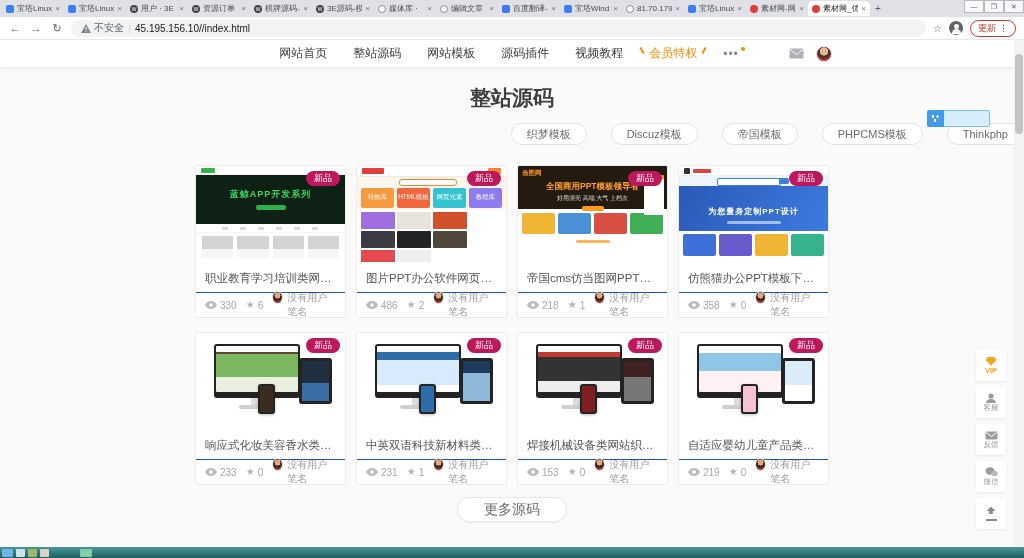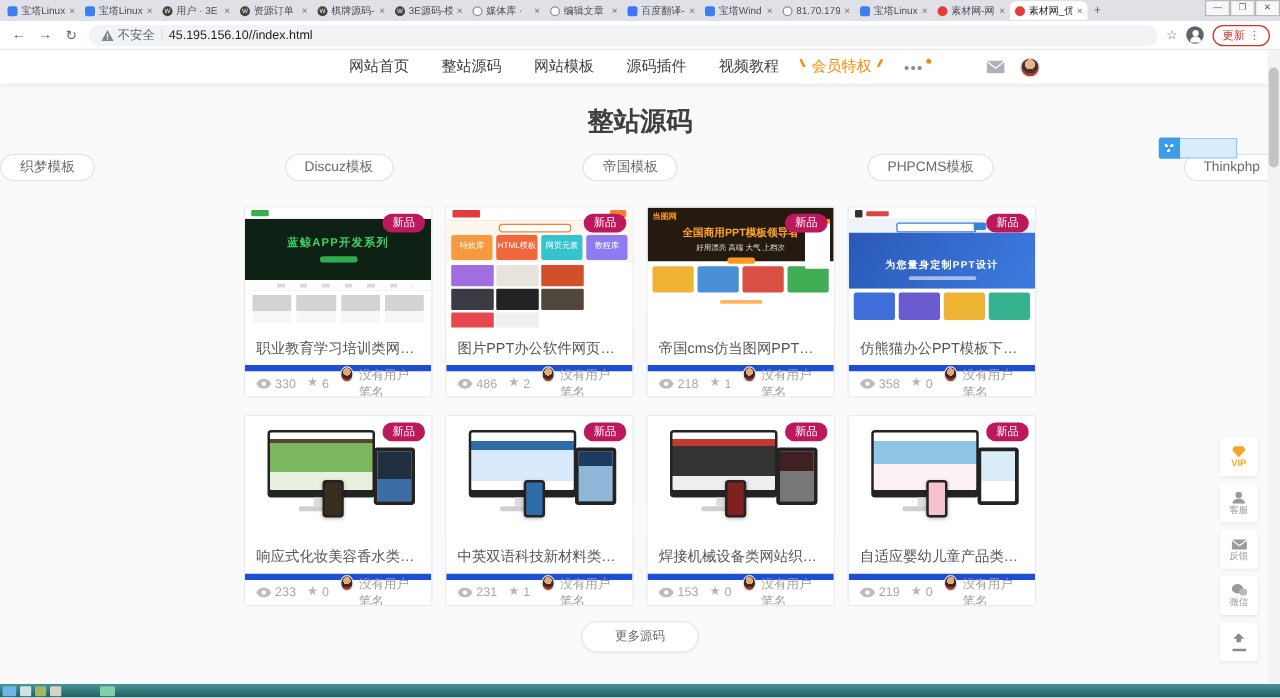--- a/index.html
+++ b/index.html
@@ -51,29 +51,29 @@
   .page-sub{margin-top:5px;text-align:center;font-size:11px;line-height:14px;color:#a0a0a0}
 
   .ext-widget{position:absolute;right:34px;top:70px;height:17px;display:flex;z-index:3}
   .ext-ico{width:17px;height:17px;background:#3e9cea;border-radius:2px 0 0 2px;position:relative}
   .ext-ico::before{content:"";position:absolute;left:3px;top:4px;width:10px;height:9px;
     background:radial-gradient(circle 2.2px at 3px 2.5px,#fff 60%,transparent 61%),
                radial-gradient(circle 2.2px at 7.5px 2.5px,#fff 60%,transparent 61%),
                radial-gradient(circle 2.2px at 5px 6.5px,#fff 60%,transparent 61%)}
   .ext-field{width:46px;height:17px;background:#d8edfc;border:1px solid #7fc0f2;border-left:none;border-radius:0 2px 2px 0}
 
-  .filters{margin-top:12px;display:flex;justify-content:space-between;gap:24px}
+  .filters{margin-top:12px;display:flex;justify-content:flex-end;gap:24px}
   .pill{height:22px;line-height:20px;padding:0 15px;border:1px solid #e4e4e4;border-radius:11px;background:#fff;font-size:11px;color:#6b6b6b}
 
   .grid{width:634px;margin:20px auto 0;display:grid;grid-template-columns:repeat(4,151px);gap:14px 10px}
   .card{background:#fff;border:1px solid #ececec;border-radius:2px;overflow:hidden}
   .thumb{position:relative;height:96px;overflow:hidden;background:#fff}
   .badge{position:absolute;top:5px;right:5px;background:#be185d;color:#fff;font-size:9px;line-height:1;padding:3px 8px;border-radius:9px;z-index:5}
   .ctitle{padding:9px 9px 6px;font-size:11.5px;color:#555;white-space:nowrap;overflow:hidden;text-overflow:ellipsis}
-  .cfoot{display:flex;align-items:center;gap:9px;padding:0 9px;height:25px;border-top:5px solid #1d4ed8;font-size:10px;color:#a9a9a9}
+  .cfoot{display:flex;align-items:center;gap:9px;padding:0 9px;height:25px;border-top:1px solid #1d4ed8;font-size:10px;color:#a9a9a9}
   .stat{display:flex;align-items:center;gap:3px}
   .star{color:#b5b5b5;font-size:10px;line-height:1}
   .star::before{content:"★"}
   .author{margin-left:auto;display:flex;align-items:flex-start;gap:4px;color:#9c9c9c}
   .fav{width:13px;height:13px;border-radius:50%;background:radial-gradient(circle at 50% 32%,#e0a87f 0 34%,#3a2a22 35% 62%,#a5362b 63%);border:1px solid #e2e2e2}
 
   
   .t1-head{height:9px;background:#fff;border-bottom:1px solid #f0f0f0;position:relative}
   .t1-head::before{content:"";position:absolute;left:5px;top:2px;width:14px;height:5px;background:#35b04c;border-radius:1px}
   .t1-hero{height:49px;background:#0d2115;text-align:center}
@@ -140,21 +140,21 @@
   .t6 .tablet{background:linear-gradient(#1d3a5f 0 30%,#8fb7d9 30%)}
   .t6 .phone{background:#2e6da8}
   .t7 .screen{background:linear-gradient(#fff 0 12%,#c03a30 12% 24%,#333 24% 76%,#eee 76%)}
   .t7 .tablet{background:linear-gradient(#402020 0 40%,#777 40%)}
   .t7 .phone{background:#802020}
   .t8 .screen{background:linear-gradient(#fff 0 15%,#8fc6e8 15% 55%,#fdf1f4 55%)}
   .t8 .tablet{background:linear-gradient(#d9ecf7 0 60%,#fff 60%)}
   .t8 .phone{background:#f4c3cf}
 
   .morewrap{text-align:center;margin-top:12px}
-  .morebtn{display:inline-block;height:25px;line-height:23px;padding:0 26px;background:#fff;border:1px solid #e8e8e8;border-radius:13px;font-size:10px;color:#6b6b6b;box-shadow:0 1px 3px rgba(0,0,0,.05)}
+  .morebtn{display:inline-block;height:25px;line-height:23px;padding:0 26px;background:#fff;border:1px solid #e8e8e8;border-radius:13px;font-size:14px;color:#6b6b6b;box-shadow:0 1px 3px rgba(0,0,0,.05)}
 
   
   .floatbar{position:absolute;right:18px;top:310px;width:30px;display:flex;flex-direction:column;gap:6px;z-index:4}
   .fitem{background:#fff;border-radius:2px;box-shadow:0 1px 3px rgba(0,0,0,.08);height:31px;display:flex;flex-direction:column;align-items:center;justify-content:center;gap:1px}
   .fitem .flabel{font-size:7.5px;color:#9a9a9a;line-height:1}
   .fitem.vip .flabel{color:#f5a623;font-weight:bold}
   .gem{width:11px;height:9px;background:#f5a623;clip-path:polygon(20% 0,80% 0,100% 35%,50% 100%,0 35%)}
   .arrow-up-ico{width:9px;height:10px;background:#8a8a8a;clip-path:polygon(50% 0,100% 45%,70% 45%,70% 75%,30% 75%,30% 45%,0 45%)}
   .arrow-up-bar{width:11px;height:2px;background:#8a8a8a;margin-top:1px}
 

